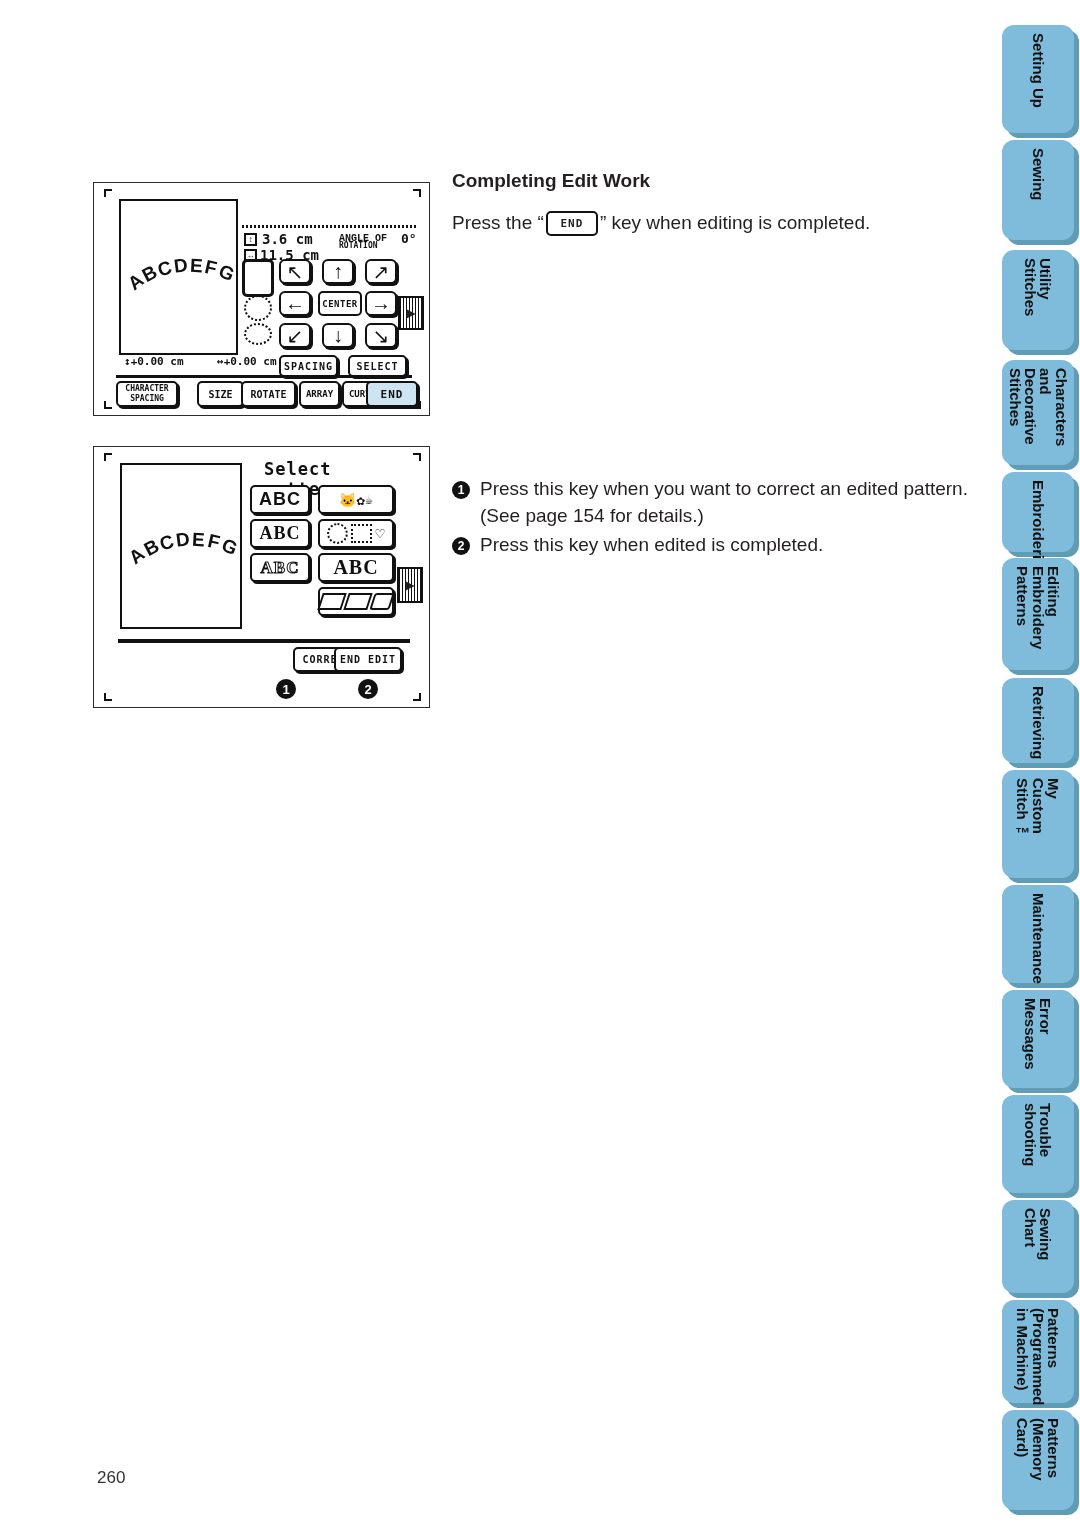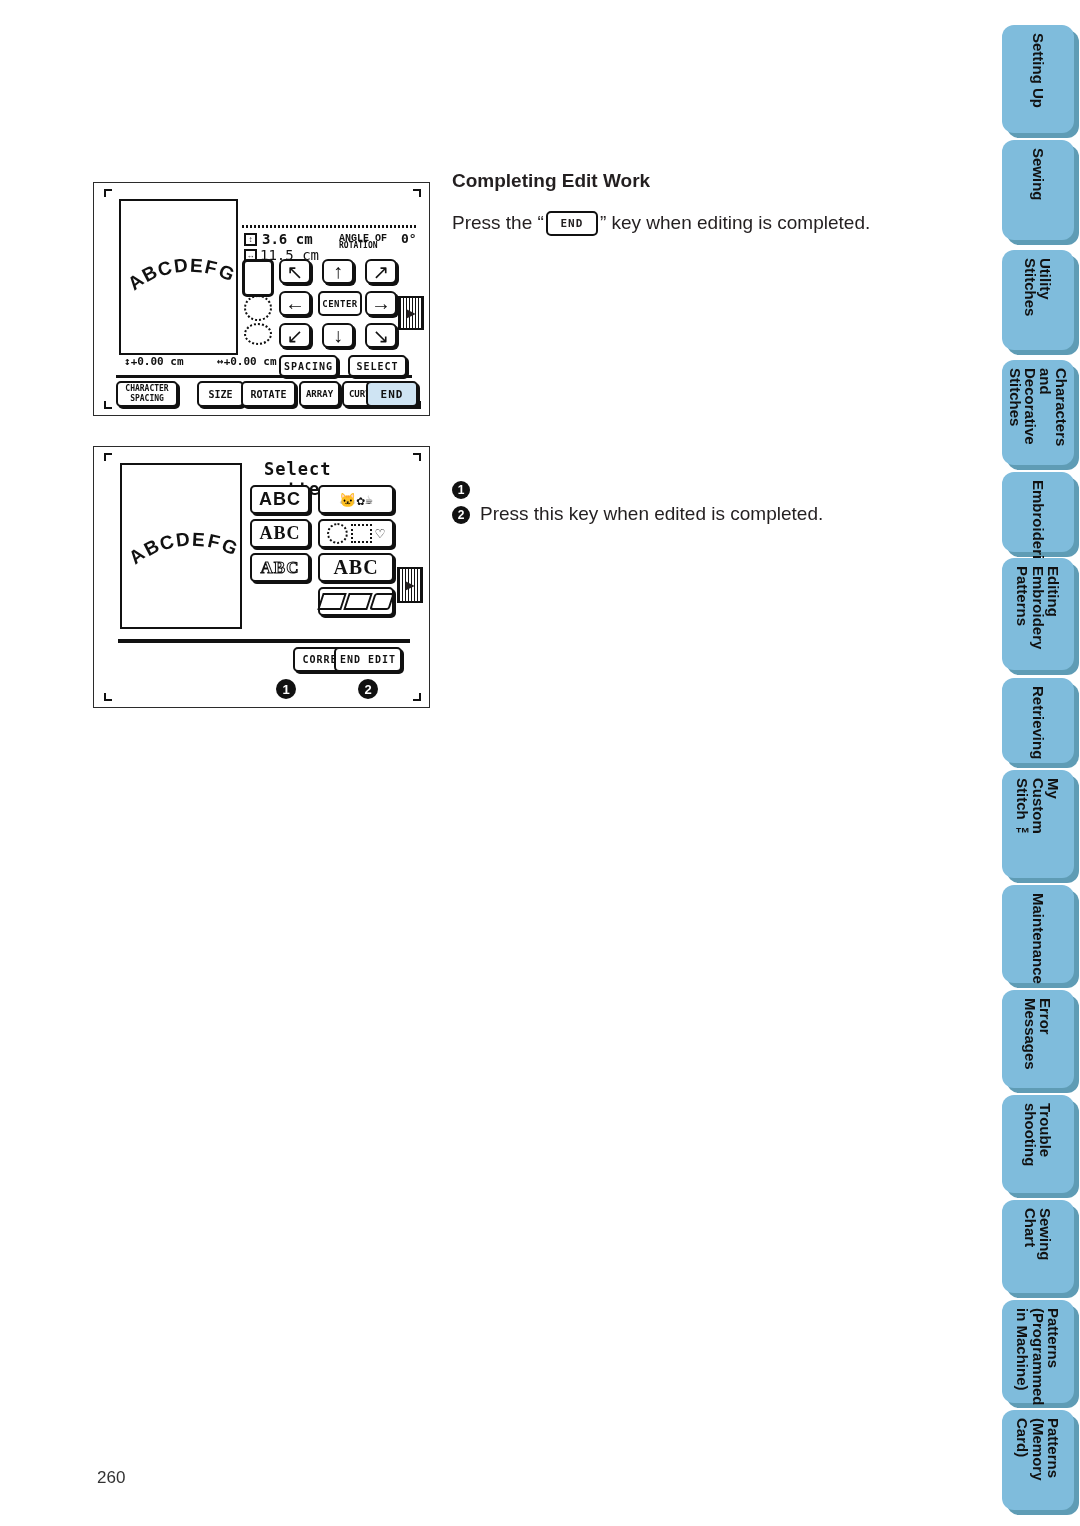--- a/index.html
+++ b/index.html
@@ -107,21 +107,21 @@
     </div>
   </div>
 
 
   <div style="position:absolute;left:148px;top:42px;width:175px;height:3px;background:repeating-linear-gradient(90deg,#111 0 2px,transparent 2px 4px);"></div>
 
   <div style="position:absolute;left:150px;top:50px;width:13px;height:13px;border:2px solid #111;box-sizing:border-box;font-size:8px;text-align:center;line-height:9px;">↕</div>
   <div class="txt mono" style="left:168px;top:48px;font-size:14px;font-weight:bold;">3.6 cm</div>
 
   <div style="position:absolute;left:150px;top:66px;width:13px;height:13px;border:2px solid #111;box-sizing:border-box;font-size:8px;text-align:center;line-height:9px;">↔</div>
-  <div class="txt mono" style="left:166px;top:64px;font-size:14px;font-weight:normal;">11.5 cm</div>
+  <div class="txt mono" style="left:166px;top:64px;font-size:14px;font-weight:bold;">11.5 cm</div>
 
   <div class="txt" style="left:245px;top:50px;font-size:10px;font-weight:bold;font-family:Liberation Mono, monospace;">ANGLE OF</div>
   <div class="txt" style="left:245px;top:58px;font-size:8px;font-weight:bold;font-family:'DejaVu Sans Mono',monospace;">ROTATION</div>
   <div class="txt mono" style="left:307px;top:48px;font-size:13px;font-weight:bold;">0°</div>
 
   <div style="position:absolute;left:148px;top:76px;width:26px;height:32px;border:3px solid #111;border-radius:5px;"></div>
   <div style="position:absolute;left:150px;top:112px;width:24px;height:22px;border:2px dotted #111;border-radius:50%;"></div>
   <div style="position:absolute;left:150px;top:140px;width:24px;height:18px;border:2px dotted #111;border-radius:50%;"></div>
 
   <div class="arrow-btn" style="left:185px;top:76px;width:32px;height:25px;">↖</div>
@@ -250,20 +250,24 @@
   <div class="para nojust">
     <span>Press the “</span><span class="keycap">END</span><span>” key when editing is completed.</span>
   </div>
 
   <div style="height:205px;"></div>
 
 
   <div class="numlist">
     <div class="numrow">
       <div class="numbullet">1</div>
+      <div class="numtext">
+        <div style="text-align:justify;">Press this key when you want to correct an edited pattern.</div>
+        <div>(See page 154 for details.)</div>
+      </div>
     </div>
     <div class="numrow">
       <div class="numbullet">2</div>
       <div class="numtext">Press this key when edited is completed.</div>
     </div>
   </div>
 </div>
 
 <div id="page-number">260</div>
 

